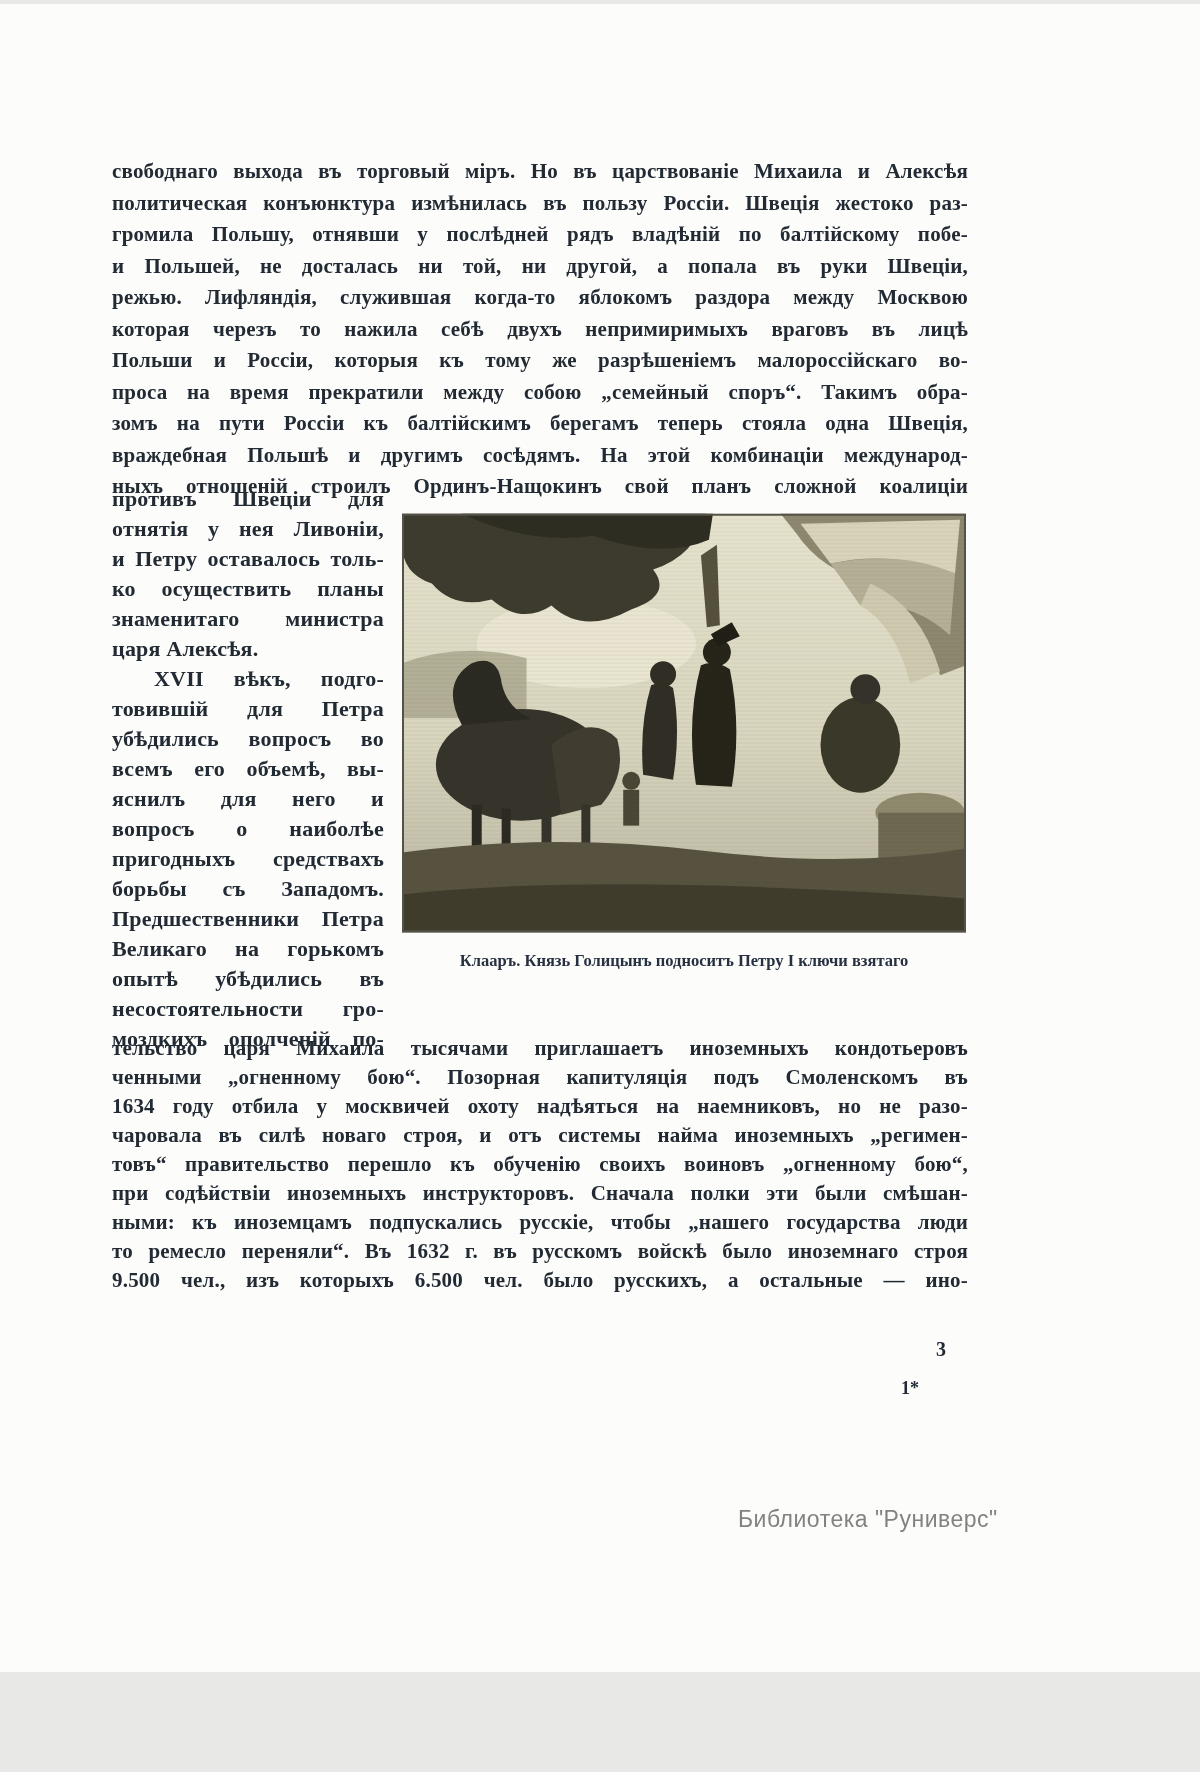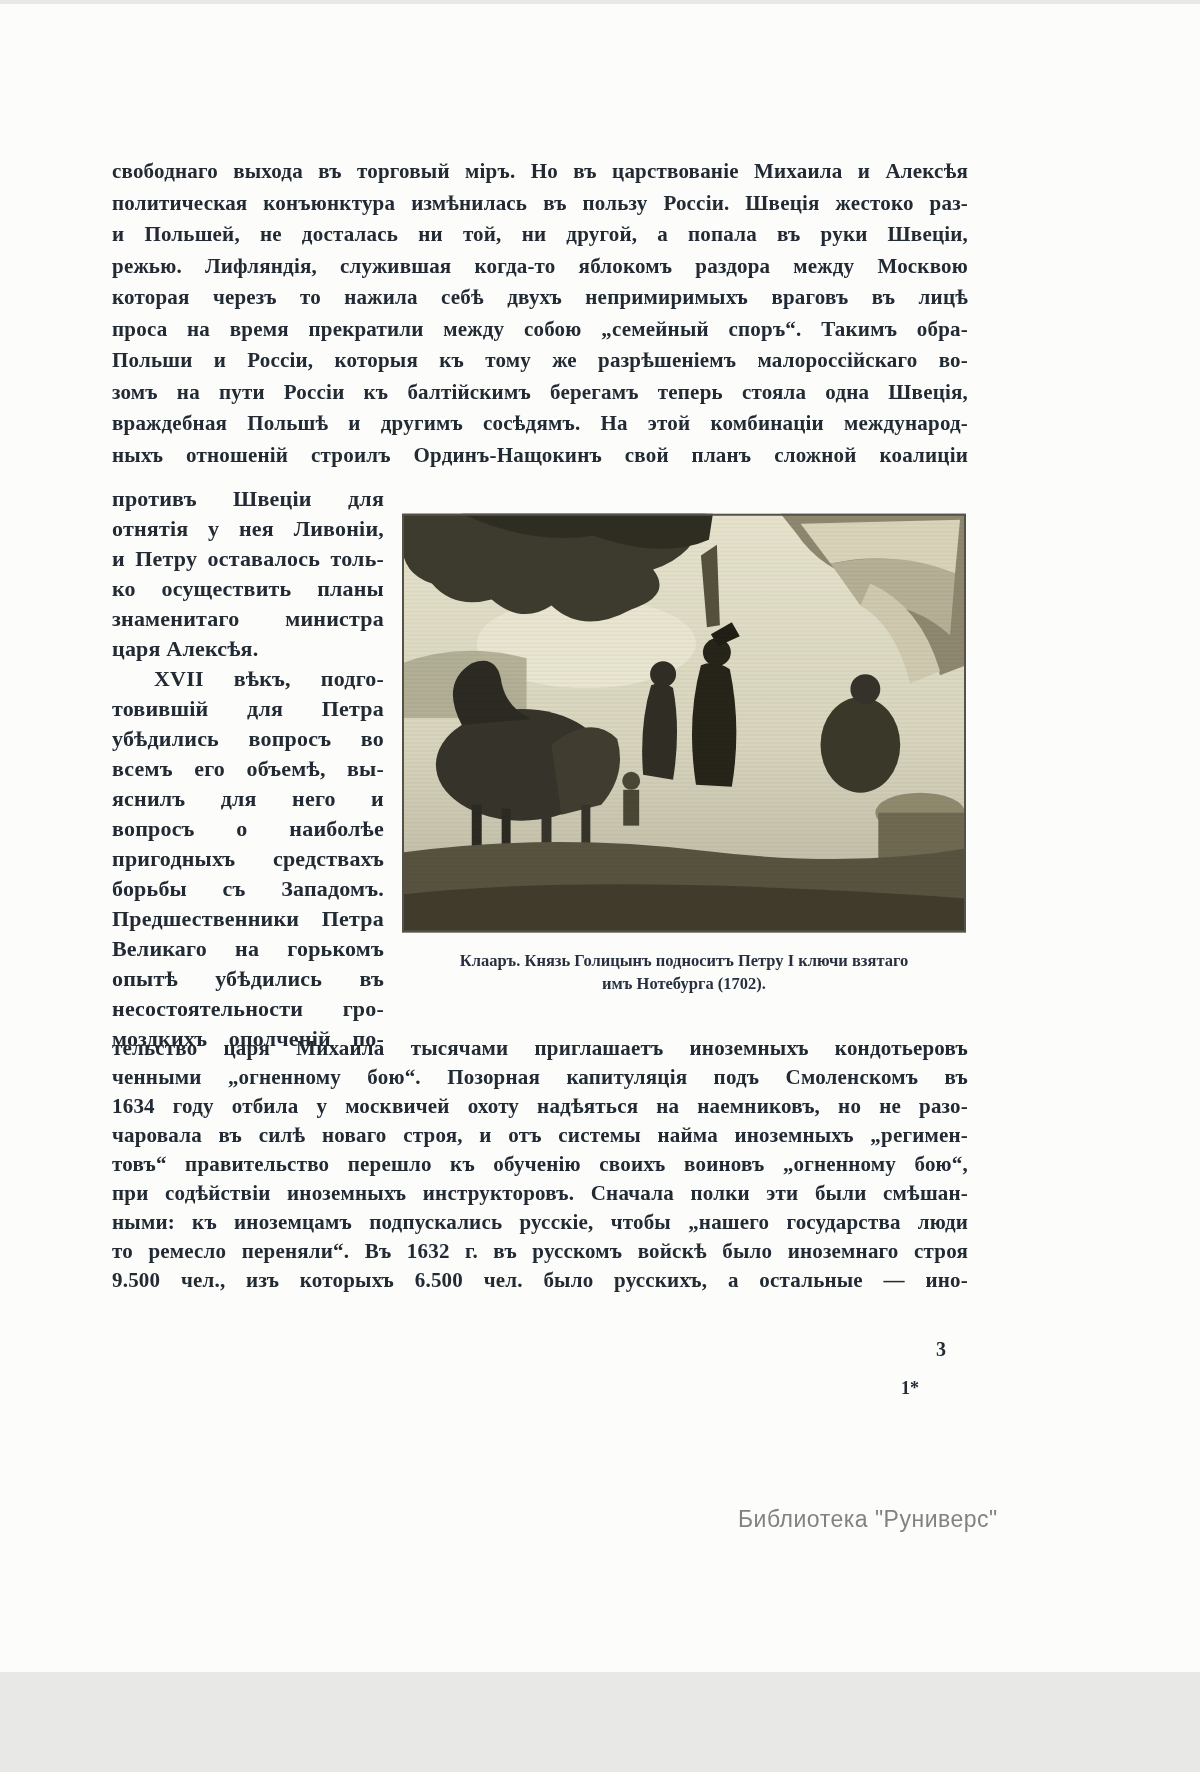--- a/index.html
+++ b/index.html
@@ -63,25 +63,26 @@
   }
 </style>
 </head>
 <body>
 
 <div class="page">
 
   <div class="tblock top-block">
       <div class="tline">свободнаго выхода въ торговый міръ. Но въ царствованіе Михаила и Алексѣя</div>
       <div class="tline">политическая конъюнктура измѣнилась въ пользу Россіи. Швеція жестоко раз-</div>
+      <div class="tline">громила Польшу, отнявши у послѣдней рядъ владѣній по балтійскому побе-</div>
       <div class="tline">и Польшей, не досталась ни той, ни другой, а попала въ руки Швеціи,</div>
       <div class="tline">режью. Лифляндія, служившая когда-то яблокомъ раздора между Москвою</div>
       <div class="tline">которая черезъ то нажила себѣ двухъ непримиримыхъ враговъ въ лицѣ</div>
+      <div class="tline">Польши и Россіи, которыя къ тому же разрѣшеніемъ малороссійскаго во-</div>
       <div class="tline">проса на время прекратили между собою „семейный споръ“. Такимъ обра-</div>
-      <div class="tline">Польши и Россіи, которыя къ тому же разрѣшеніемъ малороссійскаго во-</div>
       <div class="tline">зомъ на пути Россіи къ балтійскимъ берегамъ теперь стояла одна Швеція,</div>
       <div class="tline">враждебная Польшѣ и другимъ сосѣдямъ. На этой комбинаціи международ-</div>
       <div class="tline">ныхъ отношеній строилъ Ординъ-Нащокинъ свой планъ сложной коалиціи</div>
     </div>
 
   <div class="tblock left-col">
       <div class="tline">противъ Швеціи для</div>
       <div class="tline">отнятія у нея Ливоніи,</div>
       <div class="tline">и Петру оставалось толь-</div>
       <div class="tline">ко осуществить планы</div>
@@ -144,21 +145,20 @@
         <ellipse cx="520" cy="300" rx="45" ry="20" fill="#8f8a6e"></ellipse>
         <rect x="478" y="300" width="86" height="56" fill="#6e6951"></rect>
         <path d="M0 340 Q150 320 300 338 Q450 356 566 336 L566 420 L0 420 Z" fill="#57533f"></path>
         <path d="M0 382 Q200 360 566 386 L566 420 L0 420 Z" fill="#403c2c"></path>
         <rect width="566" height="420" fill="url(#hatch)"></rect>
         <rect x="1" y="1" width="564" height="418" fill="none" stroke="#55524a" stroke-width="2"></rect>
       </svg>
     </span>
     <div class="caption">
         <div class="tline">Клааръ. Князь Голицынъ подноситъ Петру I ключи взятаго</div>
-        <div class="tline">имъ Нотебурга (1702).</div>
       </div>
   </div>
 
   <div class="tblock bottom-block">
       <div class="tline">тельство царя Михаила тысячами приглашаетъ иноземныхъ кондотьеровъ</div>
       <div class="tline">ченными „огненному бою“. Позорная капитуляція подъ Смоленскомъ въ</div>
       <div class="tline">1634 году отбила у москвичей охоту надѣяться на наемниковъ, но не разо-</div>
       <div class="tline">чаровала въ силѣ новаго строя, и отъ системы найма иноземныхъ „регимен-</div>
       <div class="tline">товъ“ правительство перешло къ обученію своихъ воиновъ „огненному бою“,</div>
       <div class="tline">при содѣйствіи иноземныхъ инструкторовъ. Сначала полки эти были смѣшан-</div>

